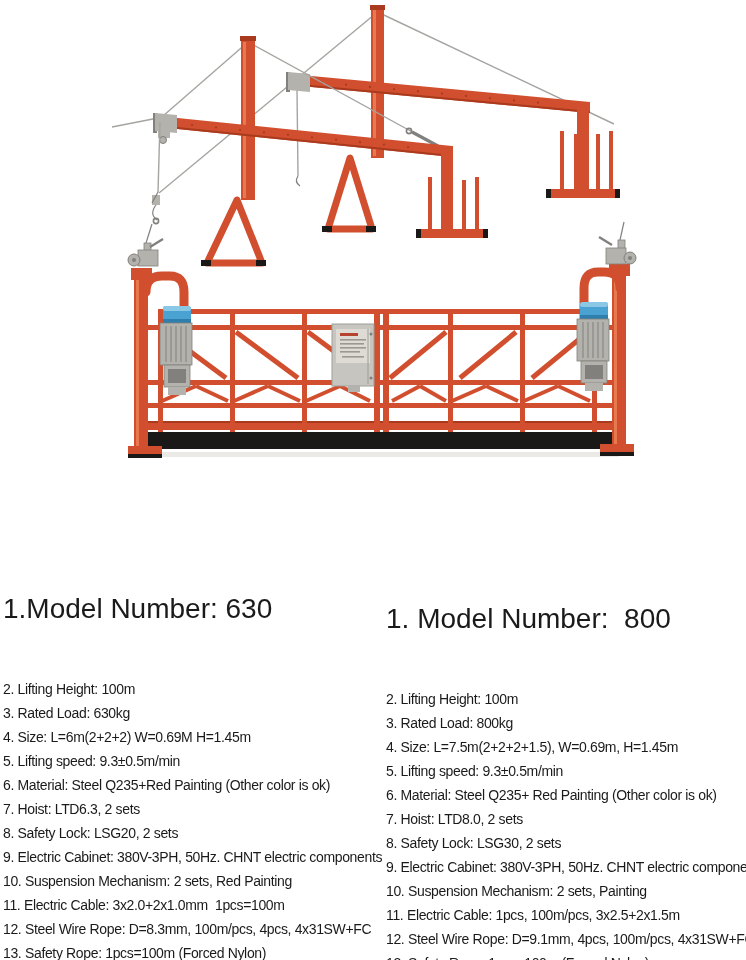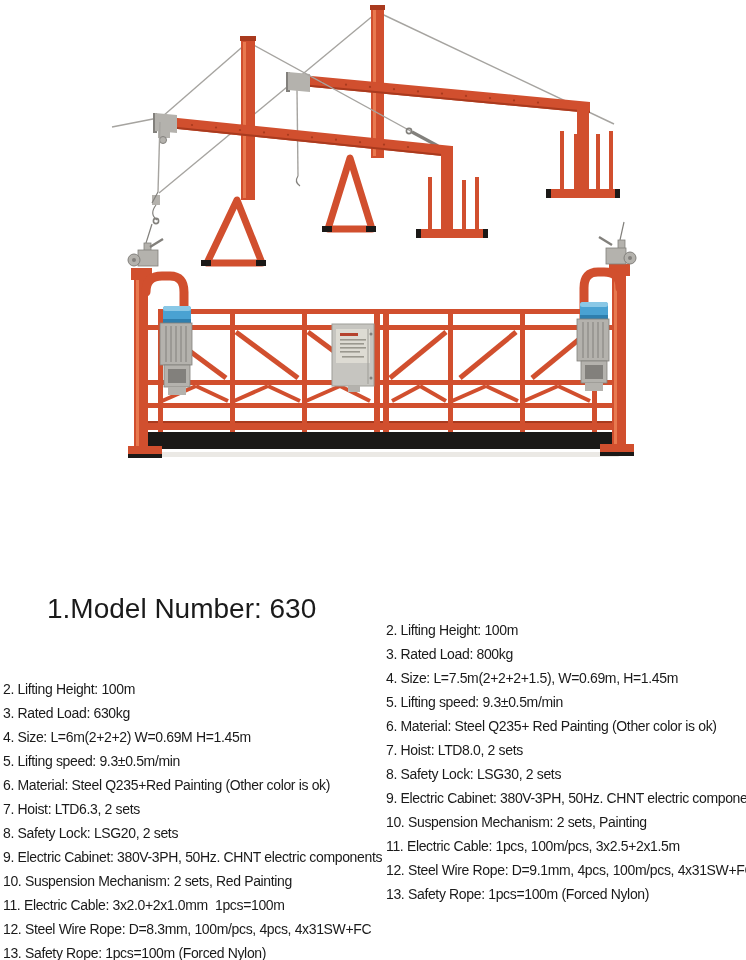--- a/index.html
+++ b/index.html
@@ -12,21 +12,21 @@
   }
   *{margin:0;padding:0;box-sizing:border-box}
   html,body{width:746px;background:var(--page-bg);}
   body{height:960px;overflow:hidden;font-family:"Liberation Sans",sans-serif;color:var(--text-black);}
   .photo{width:746px;height:555px;display:block;background:var(--page-bg);}
   .photo svg{display:block}
   .specs{display:flex;width:746px;align-items:flex-start;}
   .col{white-space:pre;}
   .col-left{width:373px;padding-left:3px;}
   .col-right{width:373px;padding-left:13px;padding-top:10px;}
-  .spec-title{font-size:28px;font-weight:400;line-height:31px;margin-top:2px;color:var(--text-black);letter-spacing:0;margin-left:44px;}
+  .spec-title{font-size:28px;font-weight:400;line-height:31px;margin-top:2px;color:var(--text-black);letter-spacing:0;}
   .spec-list{margin-top:17px;}
   .spec-item{font-size:14px;line-height:24px;letter-spacing:-0.35px;color:var(--text-black);}
   
   .o{fill:var(--orange)} .od{fill:var(--orange-dark)} .ol{fill:var(--orange-light)}
   .blk{fill:var(--toe-board-black)}
   .gm{fill:var(--metal-grey)} .gmd{fill:var(--metal-grey-dark)}
   .cab{fill:var(--cabinet-grey)} .cablbl{fill:var(--cabinet-label-grey)}
   .wire{stroke:var(--wire-grey);stroke-width:1.4;fill:none}
   .wire2{stroke:var(--metal-grey-dark);stroke-width:1.2;fill:none}
   .obar{stroke:var(--orange);fill:none}
@@ -270,17 +270,18 @@
       </g>
     </svg>
   </figure>
 
   <section class="specs">
     <div class="col col-left">
       <h1 class="spec-title">1.Model Number: 630</h1>
       <div class="spec-list"><div class="spec-item">2. Lifting Height: 100m</div><div class="spec-item">3. Rated Load: 630kg</div><div class="spec-item">4. Size: L=6m(2+2+2) W=0.69M H=1.45m</div><div class="spec-item">5. Lifting speed: 9.3±0.5m/min</div><div class="spec-item">6. Material: Steel Q235+Red Painting (Other color is ok)</div><div class="spec-item">7. Hoist: LTD6.3, 2 sets</div><div class="spec-item">8. Safety Lock: LSG20, 2 sets</div><div class="spec-item">9. Electric Cabinet: 380V-3PH, 50Hz. CHNT electric components</div><div class="spec-item">10. Suspension Mechanism: 2 sets, Red Painting</div><div class="spec-item">11. Electric Cable: 3x2.0+2x1.0mm  1pcs=100m</div><div class="spec-item">12. Steel Wire Rope: D=8.3mm, 100m/pcs, 4pcs, 4x31SW+FC</div><div class="spec-item">13. Safety Rope: 1pcs=100m (Forced Nylon)</div></div>
     </div>
     <div class="col col-right">
+      <h1 class="spec-title">1. Model Number:  800</h1>
       <div class="spec-list"><div class="spec-item">2. Lifting Height: 100m</div><div class="spec-item">3. Rated Load: 800kg</div><div class="spec-item">4. Size: L=7.5m(2+2+2+1.5), W=0.69m, H=1.45m</div><div class="spec-item">5. Lifting speed: 9.3±0.5m/min</div><div class="spec-item">6. Material: Steel Q235+ Red Painting (Other color is ok)</div><div class="spec-item">7. Hoist: LTD8.0, 2 sets</div><div class="spec-item">8. Safety Lock: LSG30, 2 sets</div><div class="spec-item">9. Electric Cabinet: 380V-3PH, 50Hz. CHNT electric components</div><div class="spec-item">10. Suspension Mechanism: 2 sets, Painting</div><div class="spec-item">11. Electric Cable: 1pcs, 100m/pcs, 3x2.5+2x1.5m</div><div class="spec-item">12. Steel Wire Rope: D=9.1mm, 4pcs, 100m/pcs, 4x31SW+FC</div><div class="spec-item">13. Safety Rope: 1pcs=100m (Forced Nylon)</div></div>
     </div>
   </section>
 
 </div>
 
 </body></html>

